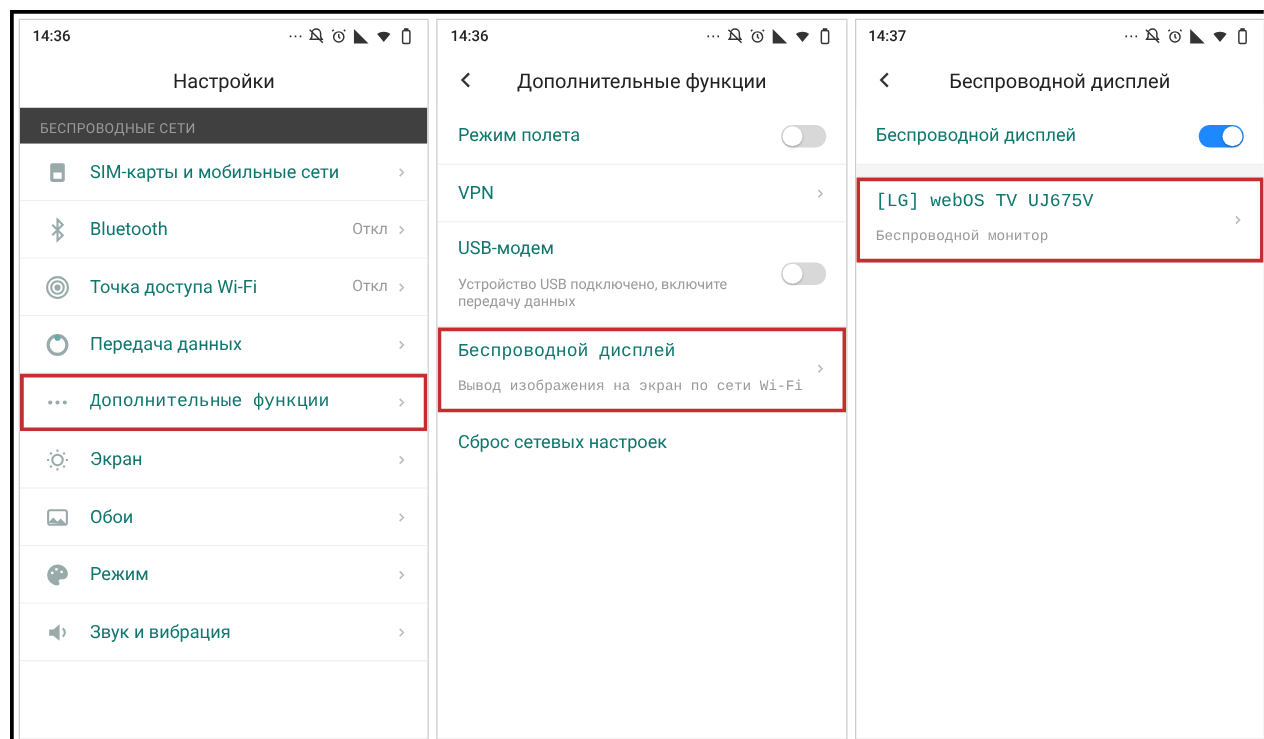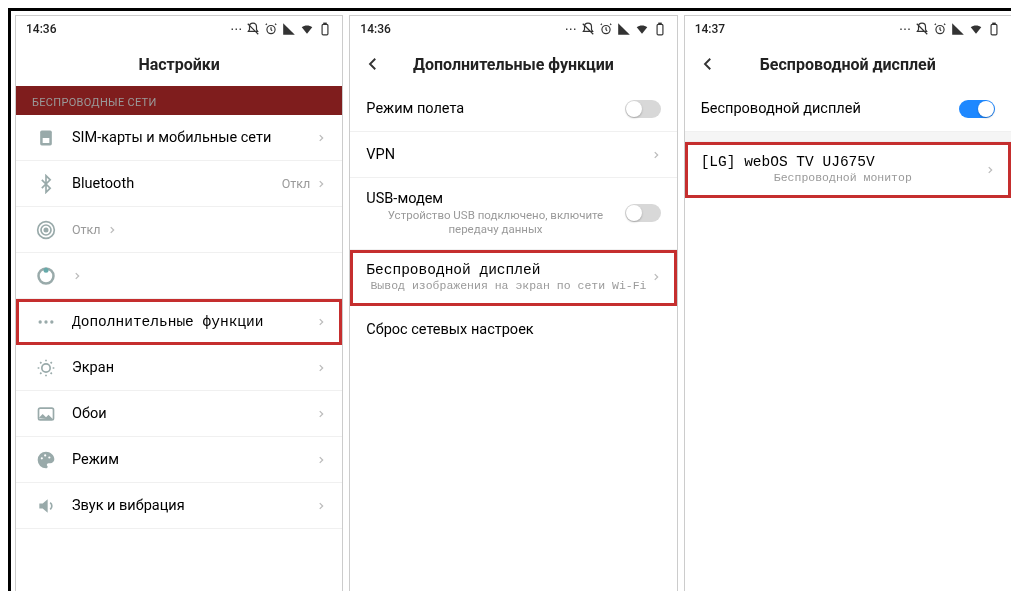--- a/index.html
+++ b/index.html
@@ -53,30 +53,30 @@
     width: 22px;
     display:flex;
     align-items:center;
     justify-content:center;
     color:#333;
   }
   .titlebar .title {
     flex: 1;
     text-align: center;
     font-size: 16px;
-    font-weight: 700;
+    font-weight: 400;
     color: #222;
   }
   .content { flex: 1; overflow: hidden; }
   .section-header {
     font-size: 11px;
     letter-spacing: 0.3px;
     color: #9a9a9a;
     padding: 10px 16px 6px;
-    background: #7f1d1d;
+    background: #404040;
     text-transform: uppercase;
   }
   .row {
     display: flex;
     align-items: center;
     padding: 12px 16px;
     border-bottom: 1px solid #f0f0f0;
     background: #fff;
     min-height: 46px;
     position: relative;
@@ -85,22 +85,22 @@
     width: 28px;
     display:flex;
     align-items:center;
     justify-content:center;
     color:#888;
     margin-right: 12px;
     flex-shrink:0;
   }
   .row .icon svg { width:20px; height:20px; }
   .row .texts { flex: 1; min-width:0; }
-  .row .label { font-size: 14.5px; color: #000000; }
-  .row .sub { font-size: 11.5px; color: #9a9a9a; margin-top: 1px; line-height:1.25;text-align:center; }
+  .row .label { font-size: 14.5px; color: #0f766e; }
+  .row .sub { font-size: 11.5px; color: #9a9a9a; margin-top: 13px; line-height:1.25; }
   .row .right {
     display:flex;
     align-items:center;
     gap:6px;
     color:#bdbdbd;
     font-size:12px;
   }
   .row .right .val { color:#9a9a9a; font-size:12.5px;}
   .chev { width:10px; height:10px; }
   .toggle {
@@ -200,34 +200,40 @@
       </div>
 
       <div class="row">
         <div class="icon">
             <svg viewBox="0 0 24 24" fill="none" stroke="#9aa" stroke-width="2">
               <circle cx="12" cy="12" r="2" fill="#9aa"></circle>
               <circle cx="12" cy="12" r="6"></circle>
               <circle cx="12" cy="12" r="10"></circle>
             </svg>
           </div>
+        <div class="texts">
+            <div class="label">Точка доступа Wi-Fi</div>
+          </div>
         <div class="right">
             <span class="val">Откл</span>
             <svg class="chev" viewBox="0 0 24 24" fill="none" stroke="#bbb" stroke-width="3">
               <path d="M9 5l7 7-7 7"></path>
             </svg>
           </div>
       </div>
 
       <div class="row">
         <div class="icon">
             <svg viewBox="0 0 24 24" fill="#9aa">
               <circle cx="12" cy="12" r="9" fill="none" stroke="#9aa" stroke-width="3"></circle>
               <circle cx="12" cy="5" r="3" fill="#6aa"></circle>
             </svg>
+          </div>
+        <div class="texts">
+            <div class="label">Передача данных</div>
           </div>
         <div class="right">
             <svg class="chev" viewBox="0 0 24 24" fill="none" stroke="#bbb" stroke-width="3">
               <path d="M9 5l7 7-7 7"></path>
             </svg>
           </div>
       </div>
 
       <div class="row highlight">
         <div class="icon">

